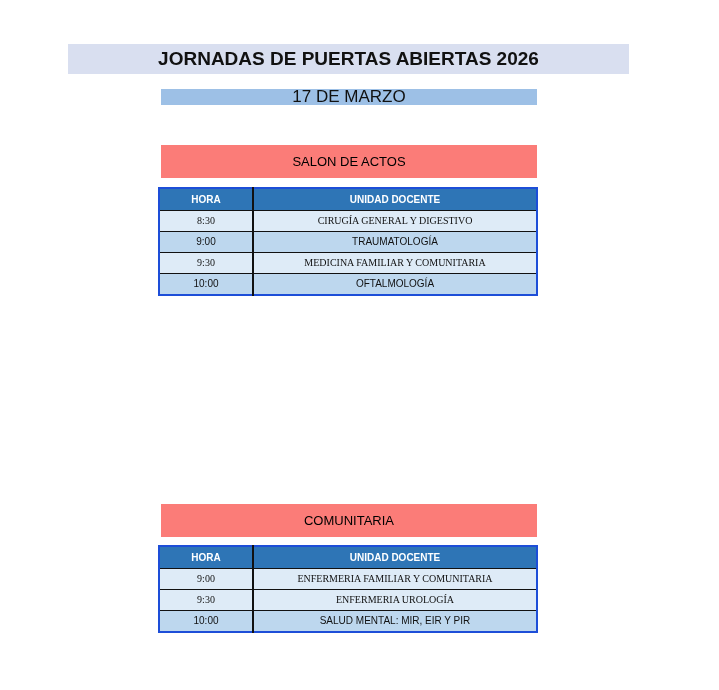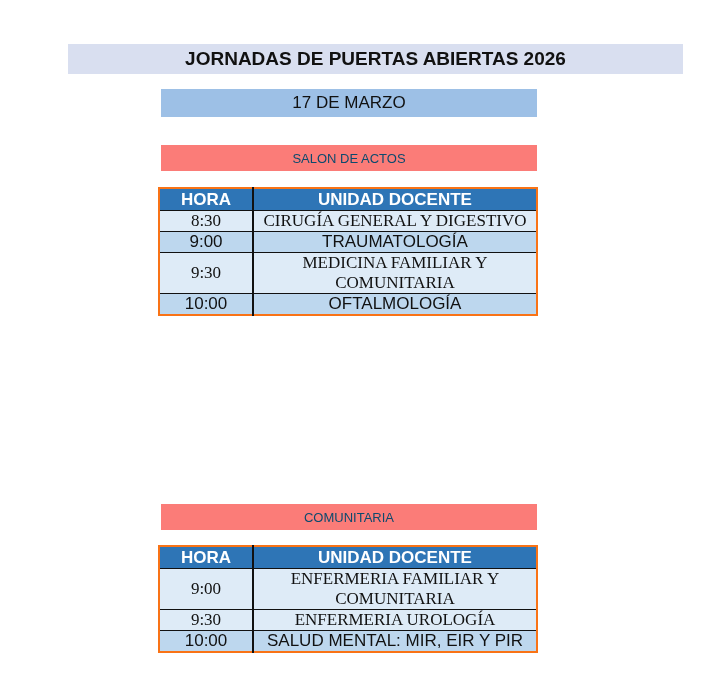--- a/index.html
+++ b/index.html
@@ -7,36 +7,36 @@
       width: 719px; height: 690px; background: #ffffff;
       position: relative; overflow: hidden;
       font-family: "Liberation Sans", "DejaVu Sans", sans-serif;
       color: #111;
     }
     .bar {
       position: absolute; display: flex; align-items: center; justify-content: center;
       text-align: center;
     }
     .title-bar {
-      left: 68px; top: 44px; width: 615px; height: 30px;
+      left: 68px; top: 44px; width: 561px; height: 30px;
       background: #d9dff0; font-weight: bold; font-size: 19px; color: #111;
     }
     .date-bar {
-      left: 161px; top: 89px; width: 376px; height: 28px;
+      left: 161px; top: 89px; width: 376px; height: 16px;
       background: #9dc0e6; font-size: 17px; color: #111;
     }
     .room-bar {
-      left: 161px; width: 376px; height: 26px;
-      background: #fb7c78; font-size: 13px; color: #0c4a6e;
+      left: 161px; width: 376px; height: 33px;
+      background: #fb7c78; font-size: 13px; color: #000000;
     }
     .schedule {
       position: absolute; left: 158px; width: 380px;
       border-collapse: collapse;
-      border: 2px solid #f97316;
-      font-size: 17px;
+      border: 2px solid #1d4ed8;
+      font-size: 10px;
     }
     .schedule th, .schedule td {
       border: 1px solid #111; padding: 0; text-align: center;
       height: 20px; line-height: 20px;
     }
     .schedule th {
       background: #2e75b6; color: #ffffff; font-weight: bold; height: 21px;
     }
     .schedule th.hora-col, .schedule td.hora-col { width: 92px; border-right: 2px solid #111; }
     .schedule tr.odd td { background: #deebf7; font-family: Liberation Serif, serif; }

